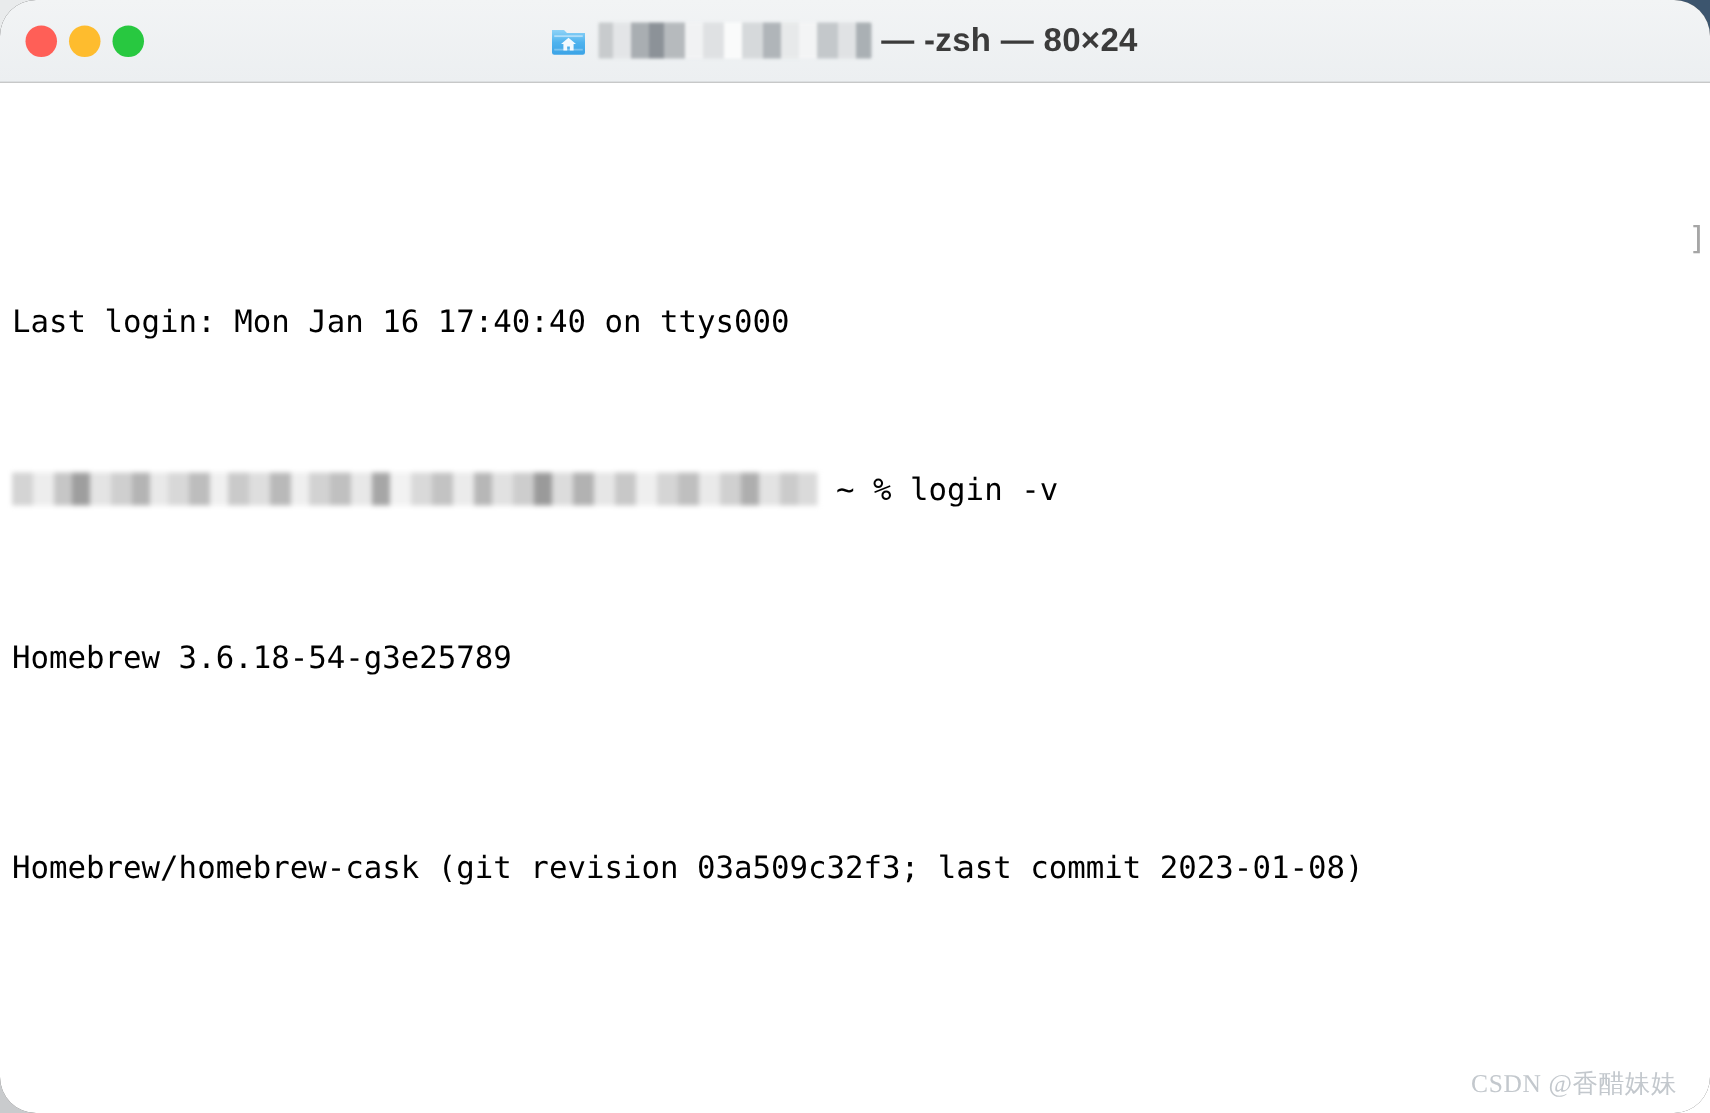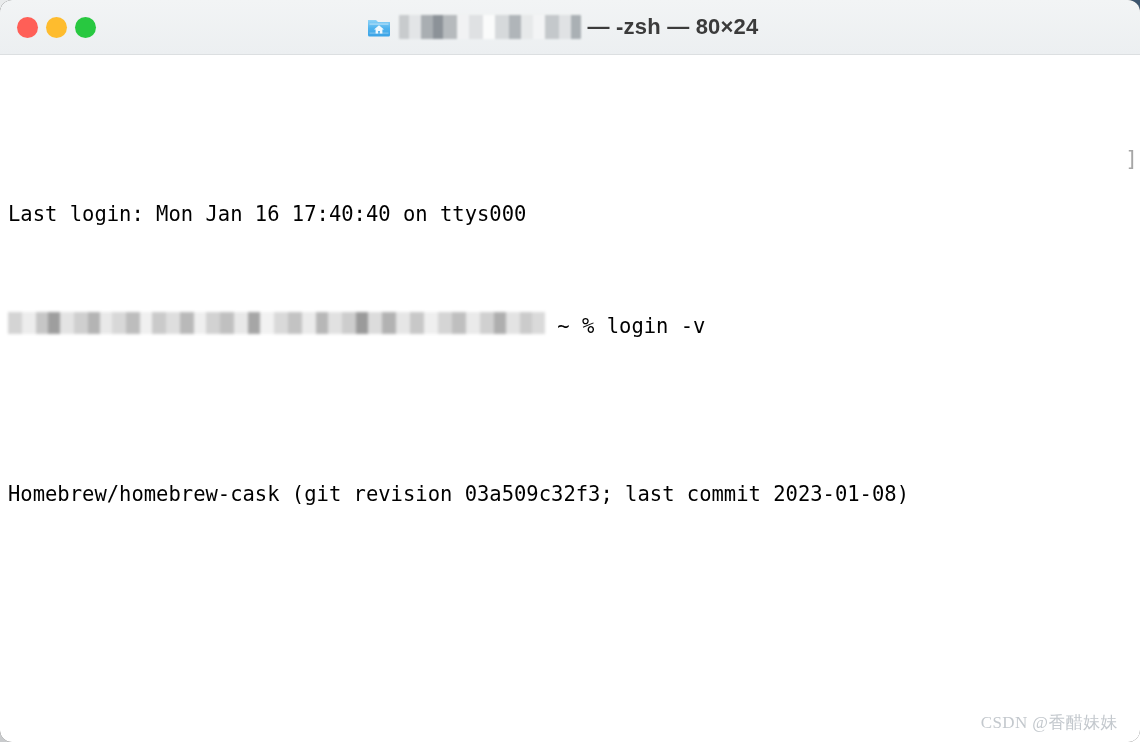--- a/index.html
+++ b/index.html
@@ -30,21 +30,21 @@
   .corner-bl { bottom: 0; left: 0; background: #c9cbcd; }
   .corner-br { bottom: 0; right: 0; background: #ffffff; }
 
   
   #window {
     position: absolute;
     top: 0;
     left: 0;
     width: 1140px;
     height: 742px;
-    border-radius: 12px;
+    border-radius: 24px;
     overflow: hidden;
     background: #404040;
     box-sizing: border-box;
   }
 
   
   #titlebar {
     position: relative;
     height: 55px;
     background: linear-gradient(#f2f4f5, #eceff1);
@@ -136,21 +136,21 @@
     font-family: "DejaVu Sans Mono", monospace;
     font-size: 20.5px;
     line-height: 28px;
     color: #000000;
     white-space: pre;
     letter-spacing: 0px;
   }
   .term-line {
     height: 28px;
     display: flex;
-    align-items: flex-start;
+    align-items: center;
     white-space: pre;
   }
   .prompt-blur {
     display: inline-block;
     height: 22px;
     filter: blur(1.6px);
     vertical-align: middle;
   }
   .prompt-blur-a {
     width: 537px;
@@ -245,20 +245,23 @@
       <div class="term-line">
         <span>Last login: Mon Jan 16 17:40:40 on ttys000</span>
       </div>
 
       <div class="term-line">
         <span class="prompt-blur prompt-blur-a"></span>
         <span> ~ % </span>
         <span>login -v</span>
       </div>
 
+      <div class="term-line">
+        <span>Homebrew 3.6.18-54-g3e25789</span>
+      </div>
 
 
       <div class="term-line">
         <span>Homebrew/homebrew-cask (git revision 03a509c32f3; last commit 2023-01-08)</span>
       </div>
 
       
 
     </div>
 

